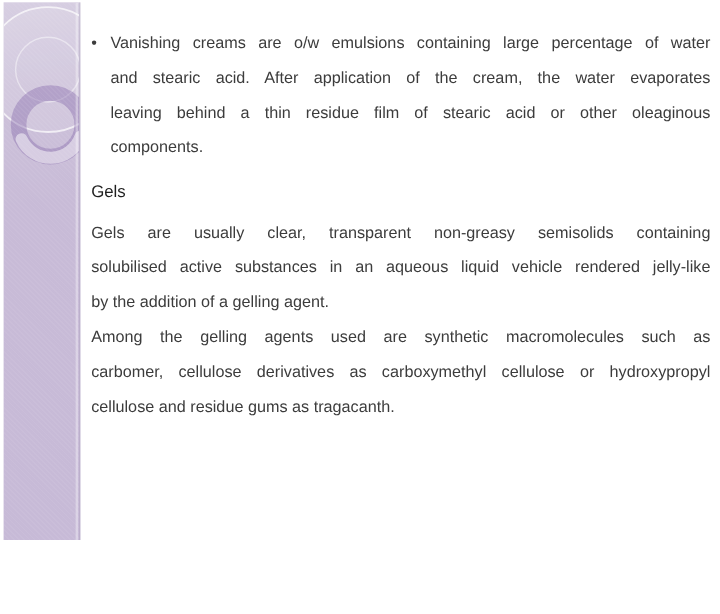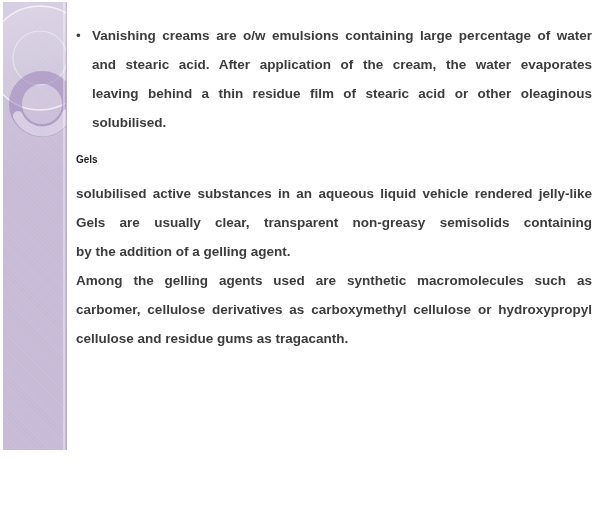--- a/index.html
+++ b/index.html
@@ -19,28 +19,28 @@
     content:""; position:absolute; inset:0;
     background:repeating-linear-gradient(45deg, rgba(255,255,255,0.05) 0 1px, transparent 1px 3px);
     pointer-events:none;
   }
   .sidebar svg { display:block; }
   
   .content {
     position:absolute; left:76px; top:21px; width:516px;
     color:#3c3c3c; font-size:13.5px; line-height:29px;
   }
-  .ln { height:29px;font-weight:bold; }
+  .ln { height:29px; }
   .jl { text-align:justify; text-align-last:justify; }
   .ll { text-align:left; }
   .bullet-item { position:relative; margin-left:16px; width:500px; }
   .bullet-marker { position:absolute; left:-16px; top:0; line-height:29px; color:#3c3c3c; }
   .heading {
-    margin:8px 0 0 0; font-size:10px; line-height:29px;
-    font-weight:700; color:#1f1f1f;
+    margin:8px 0 0 0; font-size:14px; line-height:29px;
+    font-weight:400; color:#1f1f1f;
   }
   .para-def   { margin-top:5px;  width:516px; }
   .para-agent { width:516px; }
 </style>
 </head>
 <body>
 
 <div class="slide">
 
   <div class="sidebar">
@@ -58,28 +58,28 @@
     </svg>
   </div>
 
   <div class="content">
 
     <div class="bullet-item">
       <span class="bullet-marker">•</span>
       <div class="ln jl">Vanishing creams are o/w emulsions containing large percentage of water</div>
       <div class="ln jl">and stearic acid. After application of the cream, the water evaporates</div>
       <div class="ln jl">leaving behind a thin residue film of stearic acid or other oleaginous</div>
-      <div class="ln ll">solubilised.</div>
+      <div class="ln ll">components.</div>
     </div>
 
     <h2 class="heading">Gels</h2>
 
     <div class="para-def">
+      <div class="ln jl">Gels are usually clear, transparent non-greasy semisolids containing</div>
       <div class="ln jl">solubilised active substances in an aqueous liquid vehicle rendered jelly-like</div>
-      <div class="ln jl">Gels are usually clear, transparent non-greasy semisolids containing</div>
       <div class="ln ll">by the addition of a gelling agent.</div>
     </div>
 
     <div class="para-agent">
       <div class="ln jl">Among the gelling agents used are synthetic macromolecules such as</div>
       <div class="ln jl">carbomer, cellulose derivatives as carboxymethyl cellulose or hydroxypropyl</div>
       <div class="ln ll">cellulose and residue gums as tragacanth.</div>
     </div>
 
   </div>

